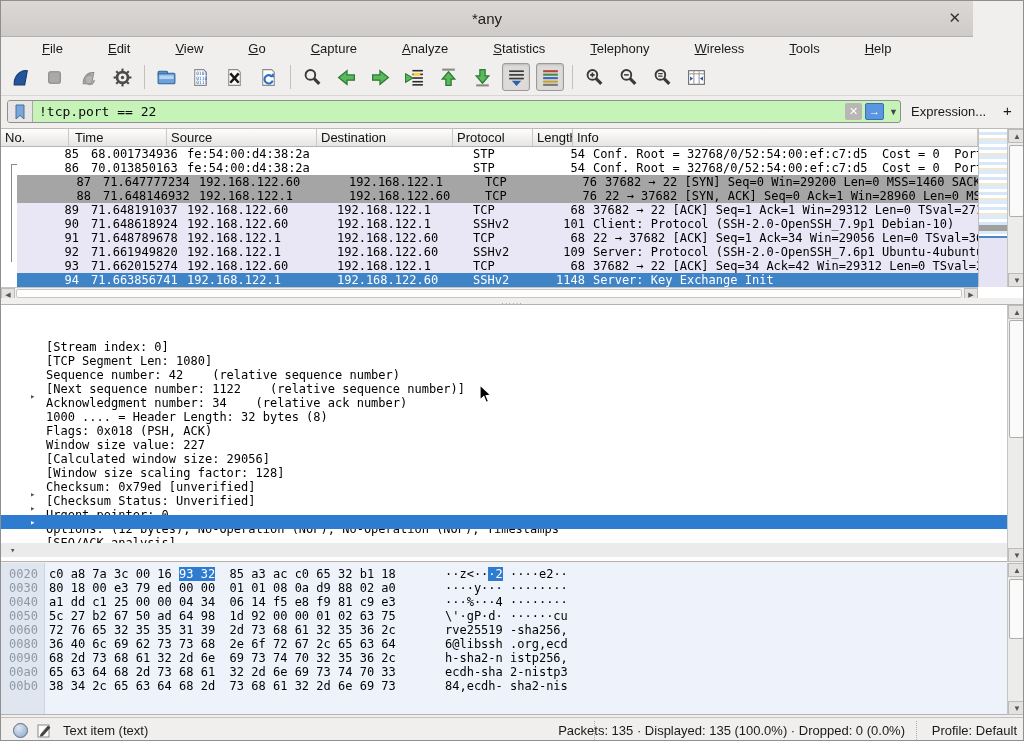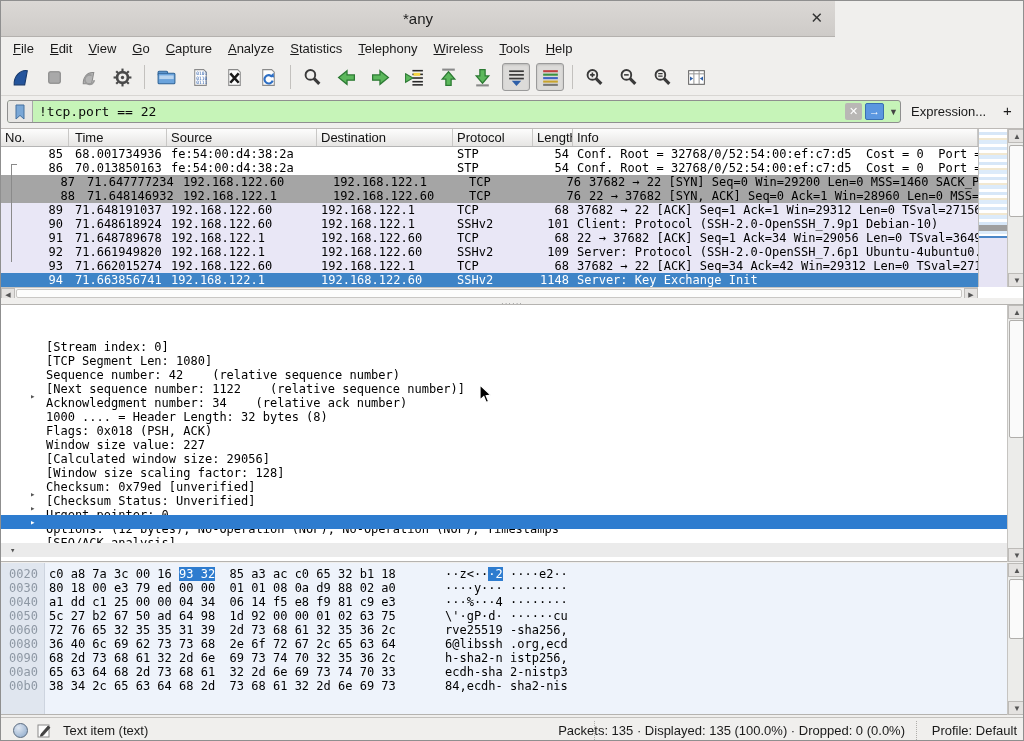--- a/index.html
+++ b/index.html
@@ -1,24 +1,24 @@
 <!DOCTYPE html>
 <html><head>
 <meta charset="utf-8">
 <style>
   html,body{margin:0;padding:0;background:#555;}
   #app{position:relative;width:1024px;height:741px;background:#f0efed;font-family:"Liberation Sans",sans-serif;overflow:hidden;box-sizing:border-box;border:1px solid #8f8f8f;}
   #app *{box-sizing:border-box;}
   
-  .titlebar{position:absolute;left:0;top:0;width:834px;height:36px;background:linear-gradient(#dbd8d5,#cecbc8);border-bottom:1px solid #b4b1ae;}
+  .titlebar{position:absolute;left:0;top:0;width:972px;height:36px;background:linear-gradient(#dbd8d5,#cecbc8);border-bottom:1px solid #b4b1ae;}
   .title{position:absolute;left:0;right:0;top:9px;text-align:center;font-size:15px;color:#1c1c1c;}
   .close-x{position:absolute;right:12px;top:8px;font-size:15px;color:#333;cursor:default;}
   
   .menubar{position:absolute;left:0;top:36px;width:1024px;height:22px;display:flex;align-items:center;padding-left:4px;background:#f0efed;}
-  .menu-item{display:inline-block;padding:2px 8px;font-size:13px;color:#1a1a1a;}
+  .menu-item{display:inline-block;padding:2px 8px;font-size:13px;color:#1a1a1a;margin-left:29px;}
   .menu-item::first-letter{text-decoration:underline;}
   
   .toolbar{position:absolute;left:0;top:58px;width:1024px;height:37px;display:flex;align-items:center;padding-left:5px;border-bottom:1px solid #d8d6d3;}
   .tbtn{width:28px;height:28px;display:flex;align-items:center;justify-content:center;margin-right:6px;border:1px solid transparent;border-radius:3px;}
   .tbtn svg{width:21px;height:21px;}
   .tbtn.pressed{background:#dcdbd9;border:1px solid #9a9a9a;box-shadow:inset 0 1px 2px rgba(0,0,0,.15);}
   .tsep{width:1px;height:24px;background:#c3c1be;margin:0 7px 0 2px;}
   
   .filterbar{position:absolute;left:0;top:95px;width:1024px;height:31px;display:flex;align-items:center;}
   .filter-frame{position:absolute;left:6px;top:4px;width:894px;height:23px;border:1px solid #8f8f8f;border-radius:3px;background:#c6f4b8;display:flex;align-items:center;overflow:hidden;}
@@ -27,21 +27,21 @@
   .filter-clear{width:17px;height:17px;border-radius:2px;background:#b9b7b5;color:#fff;font-size:11px;line-height:17px;text-align:center;margin-right:3px;}
   .filter-apply{width:19px;height:17px;border-radius:2px;background:#5b97e0;border:1px solid #3a6fb0;color:#fff;font-size:11px;line-height:15px;text-align:center;margin-right:3px;}
   .filter-caret{width:13px;font-size:9px;color:#444;text-align:center;}
   .expression-label{position:absolute;left:910px;top:8px;font-size:13px;color:#1a1a1a;}
   .filter-add{position:absolute;left:1002px;top:6px;font-size:15px;color:#1a1a1a;}
   
   .packet-pane{position:absolute;left:0;top:127px;width:1024px;height:170px;background:#fff;border-top:1px solid #bdbab7;}
   .plheader{position:absolute;left:0;top:0;width:977px;height:18px;display:flex;background:linear-gradient(#fdfdfd,#e6e5e3);border-bottom:1px solid #b5b5b5;font-size:13px;color:#111;overflow:hidden;}
   .plheader .hc{padding:1px 0 12px 4px;border-right:1px solid #c9c8c6;white-space:pre;overflow:hidden;}
   .prows{position:absolute;left:0;top:18px;width:977px;height:140px;overflow:hidden;background:#fff;}
-  .prow{display:flex;width:100%;height:14px;font-family:"DejaVu Sans Mono",monospace;font-size:12px;line-height:14px;color:#000;}
+  .prow{display:flex;width:100%;height:14px;font-family:"DejaVu Sans Mono",monospace;font-size:12px;line-height:14px;color:#000;margin-left:16px;}
   .prow .c{white-space:pre;overflow:hidden;flex:none;}
   .c.no{width:68px;text-align:right;padding-right:6px;}
   .c.time{width:98px;padding-left:6px;}
   .c.src{width:150px;padding-left:4px;}
   .c.dst{width:136px;padding-left:4px;}
   .c.proto{width:80px;padding-left:4px;}
   .c.len{width:40px;text-align:right;padding-right:4px;}
   .c.info{flex:1;padding-left:4px;}
   .prow.gray{background:#a5a5a5;padding-left:12px;}
   .prow.lav{background:#e9e7f6;}

